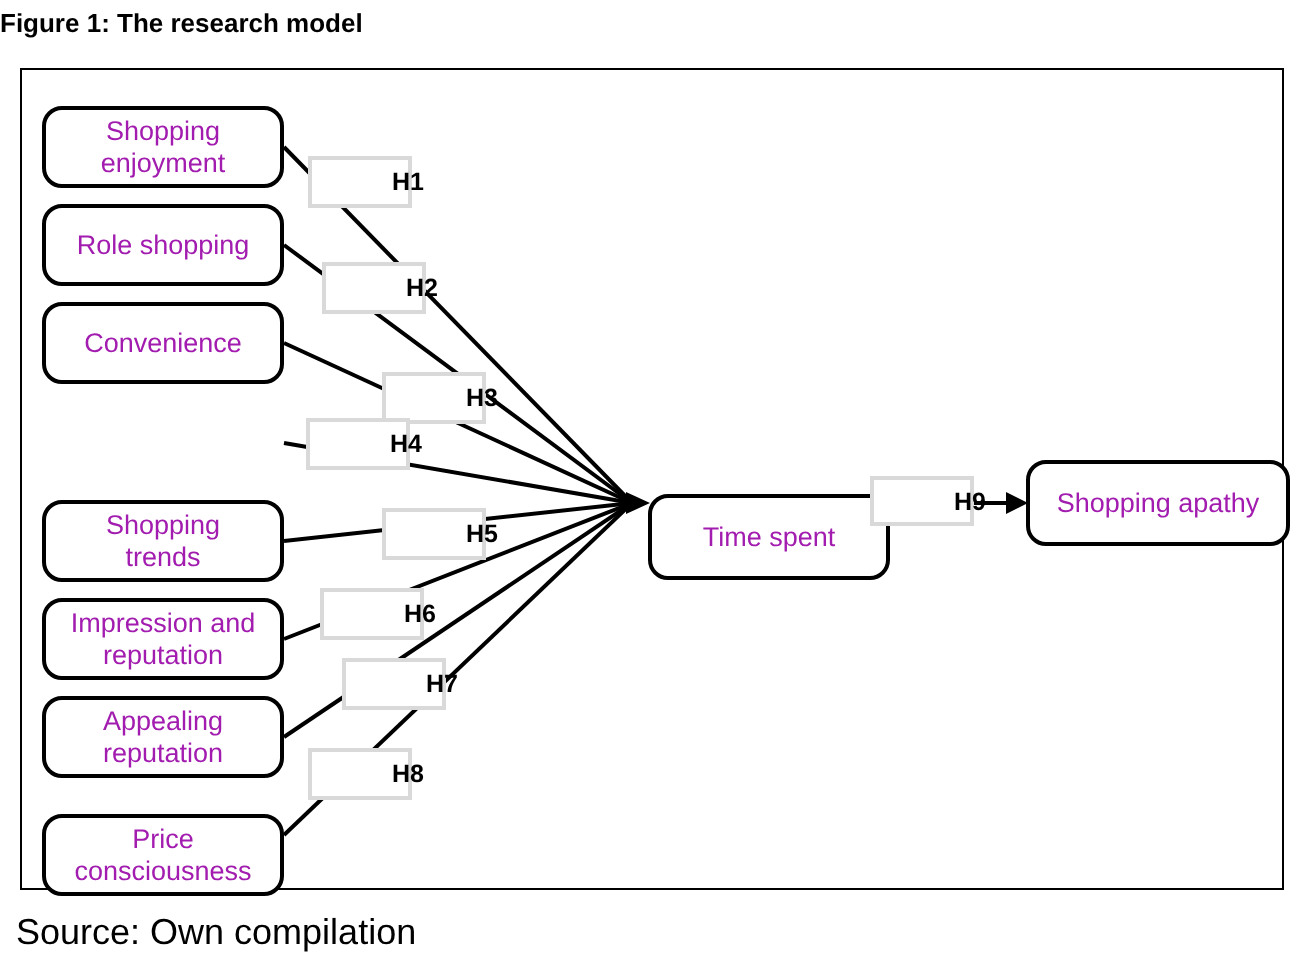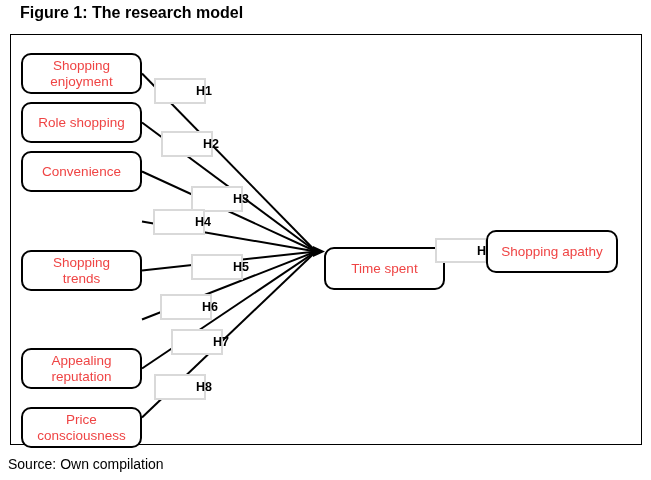--- a/index.html
+++ b/index.html
@@ -10,23 +10,23 @@
   }
   #page {
     position: relative;
     width: 651px;
     height: 480px;
     background: #ffffff;
     overflow: hidden;
   }
   #figure-title {
     position: absolute;
-    left: 20px;
+    left: 0;
     top: 4px;
-    font-size: 16px;
+    font-size: 13px;
     font-weight: bold;
     color: #000000;
     white-space: nowrap;
   }
   #diagram {
     position: absolute;
     left: 10px;
     top: 34px;
     width: 632px;
     height: 411px;
@@ -46,21 +46,21 @@
     box-sizing: border-box;
     border: 2px solid #000000;
     border-radius: 10px;
     background: #ffffff;
     display: flex;
     align-items: center;
     justify-content: center;
     text-align: center;
     font-size: 13.5px;
     line-height: 16px;
-    color: #ef4444;
+    color: #a21caf;
     padding: 0 10px;
   }
   .factor-box {
     left: 10px;
     width: 121px;
     height: 41px;
   }
   .h-label {
     position: absolute;
     box-sizing: border-box;
@@ -73,21 +73,21 @@
     justify-content: center;
     font-size: 12.5px;
     font-weight: bold;
     color: #000000;
     padding-left: 48px;
   }
   #source-note {
     position: absolute;
     left: 8px;
     top: 456px;
-    font-size: 14px;
+    font-size: 18px;
     color: #000000;
     white-space: nowrap;
   }
   svg line { stroke: #000000; stroke-width: 2; }
   svg polygon { fill: #000000; }
 </style>
 </head>
 <body>
 
 <div id="page">
@@ -115,20 +115,23 @@
       </div>
     <div class="node-box factor-box" style="top:67px">
         <span>Role shopping</span>
       </div>
     <div class="node-box factor-box" style="top:116px">
         <span>Convenience</span>
       </div>
     <div class="node-box factor-box" style="top:215px">
         <span>Shopping trends</span>
       </div>
+    <div class="node-box factor-box" style="top:264px">
+        <span>Impression and reputation</span>
+      </div>
     <div class="node-box factor-box" style="top:313px">
         <span>Appealing reputation</span>
       </div>
     <div class="node-box factor-box" style="top:372px">
         <span>Price consciousness</span>
       </div>
 
     <div class="h-label" style="left:143px; top:43px">H1</div>
     <div class="h-label" style="left:150px; top:96px">H2</div>
     <div class="h-label" style="left:180px; top:151px">H3</div>
@@ -137,21 +140,21 @@
     <div class="h-label" style="left:149px; top:259px">H6</div>
     <div class="h-label" style="left:160px; top:294px">H7</div>
     <div class="h-label" style="left:143px; top:339px">H8</div>
 
     <div class="node-box" style="left:313px; top:212px; width:121px; height:43px">
       <span>Time spent</span>
     </div>
 
     <div class="h-label" style="left:424px; top:203px; width:37px; height:25px">H9</div>
 
-    <div class="node-box" style="left:475px; top:195px; width:132px; height:43px">
+    <div class="node-box" style="left:502px; top:195px; width:132px; height:43px">
       <span>Shopping apathy</span>
     </div>
 
   </div>
 
   <div id="source-note">Source: Own compilation</div>
 
 </div>
 
 </body></html>

